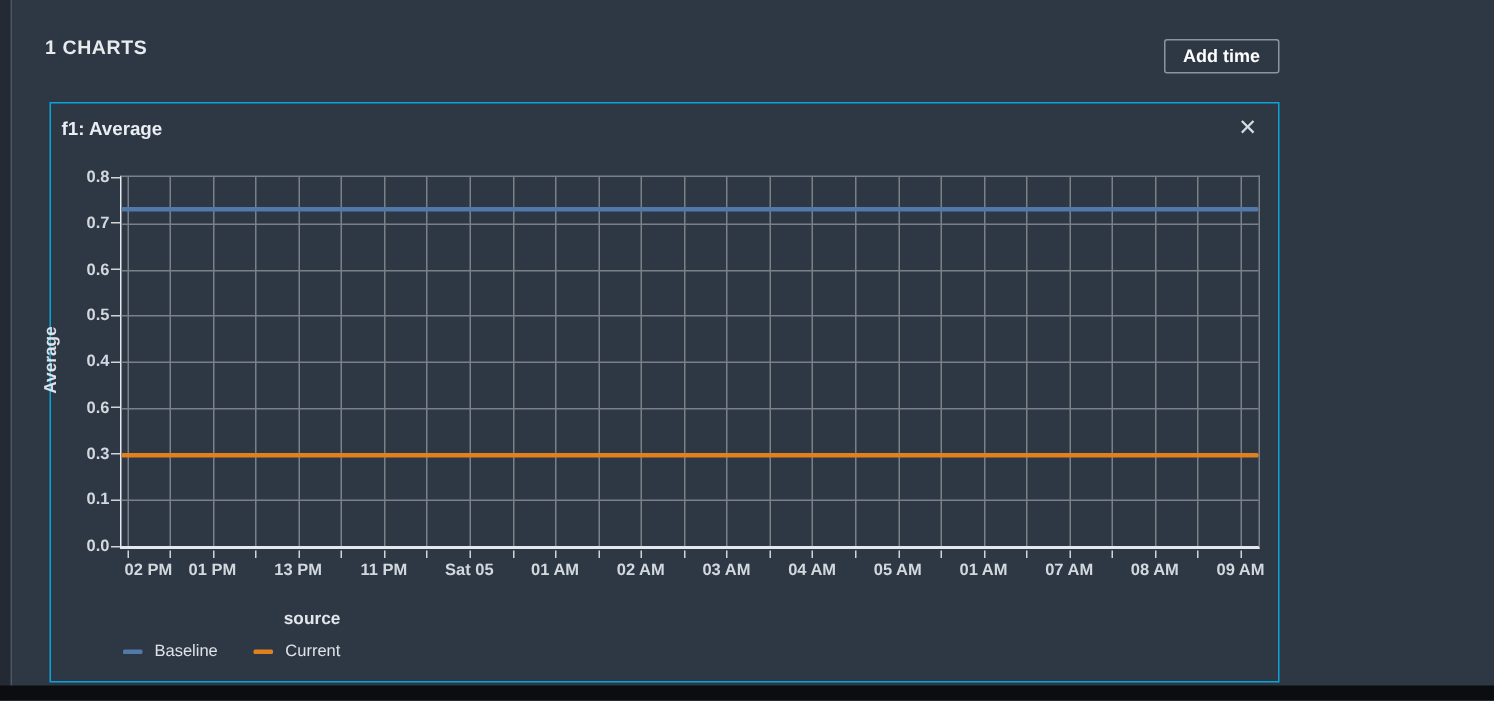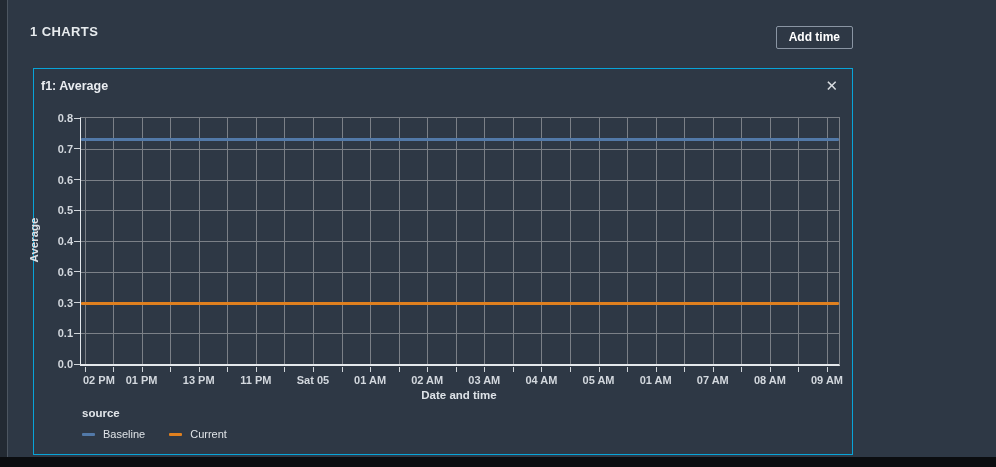--- a/index.html
+++ b/index.html
@@ -64,21 +64,21 @@
   }
   .x-axis-title{
     position:absolute;left:0;right:0;top:272px;text-align:center;
     font-size:11.5px;font-weight:bold;color:#dde2e7;
   }
   .y-axis-title{
     position:absolute;left:-46px;top:50%;
     transform:translate(-50%,-50%) rotate(-90deg);
     font-size:11.5px;font-weight:bold;color:#dde2e7;white-space:nowrap;
   }
-  .legend{position:absolute;left:48px;top:338px;}
+  .legend{position:absolute;left:48px;top:338px;text-align:right;}
   .legend-title{font-size:11.5px;font-weight:bold;color:#e2e6ea;}
   .legend-items{display:flex;gap:24px;margin-top:9px;align-items:center;}
   .legend-item{display:flex;align-items:center;gap:8px;cursor:pointer;}
   .legend-swatch{width:13px;height:3px;border-radius:1px;}
   .legend-label{font-size:11px;color:#dfe3e7;}
 </style>
 </head>
 <body>
 
 <div class="left-rail"></div>
@@ -183,21 +183,20 @@
         <div class="x-tick-label" style="left: 688.885px; transform: translateX(-50%);">08 AM</div>
         <div class="gridline-v" style="left: 717.442px;"></div>
         <div class="x-tick" style="left: 717.442px;"></div>
         <div class="gridline-v" style="left: 746px;"></div>
         <div class="x-tick" style="left: 746px;"></div>
         <div class="x-tick-label" style="left: 746px; transform: translateX(-50%);">09 AM</div>
         <div class="series-line" style="top: 20.025px; background: rgb(82, 121, 168);"></div>
         <div class="series-line" style="top: 183.615px; background: rgb(224, 128, 31);"></div>
       </div>
     <div class="y-axis-title">Average</div>
-    <div class="x-axis-title">Date and time</div>
   </div>
 
   <div class="legend">
     <div class="legend-title">source</div>
     <div class="legend-items" id="legend-items">
         <div class="legend-item">
           <span class="legend-swatch" style="background: rgb(82, 121, 168);"></span>
           <span class="legend-label">Baseline</span>
         </div>
         <div class="legend-item">

